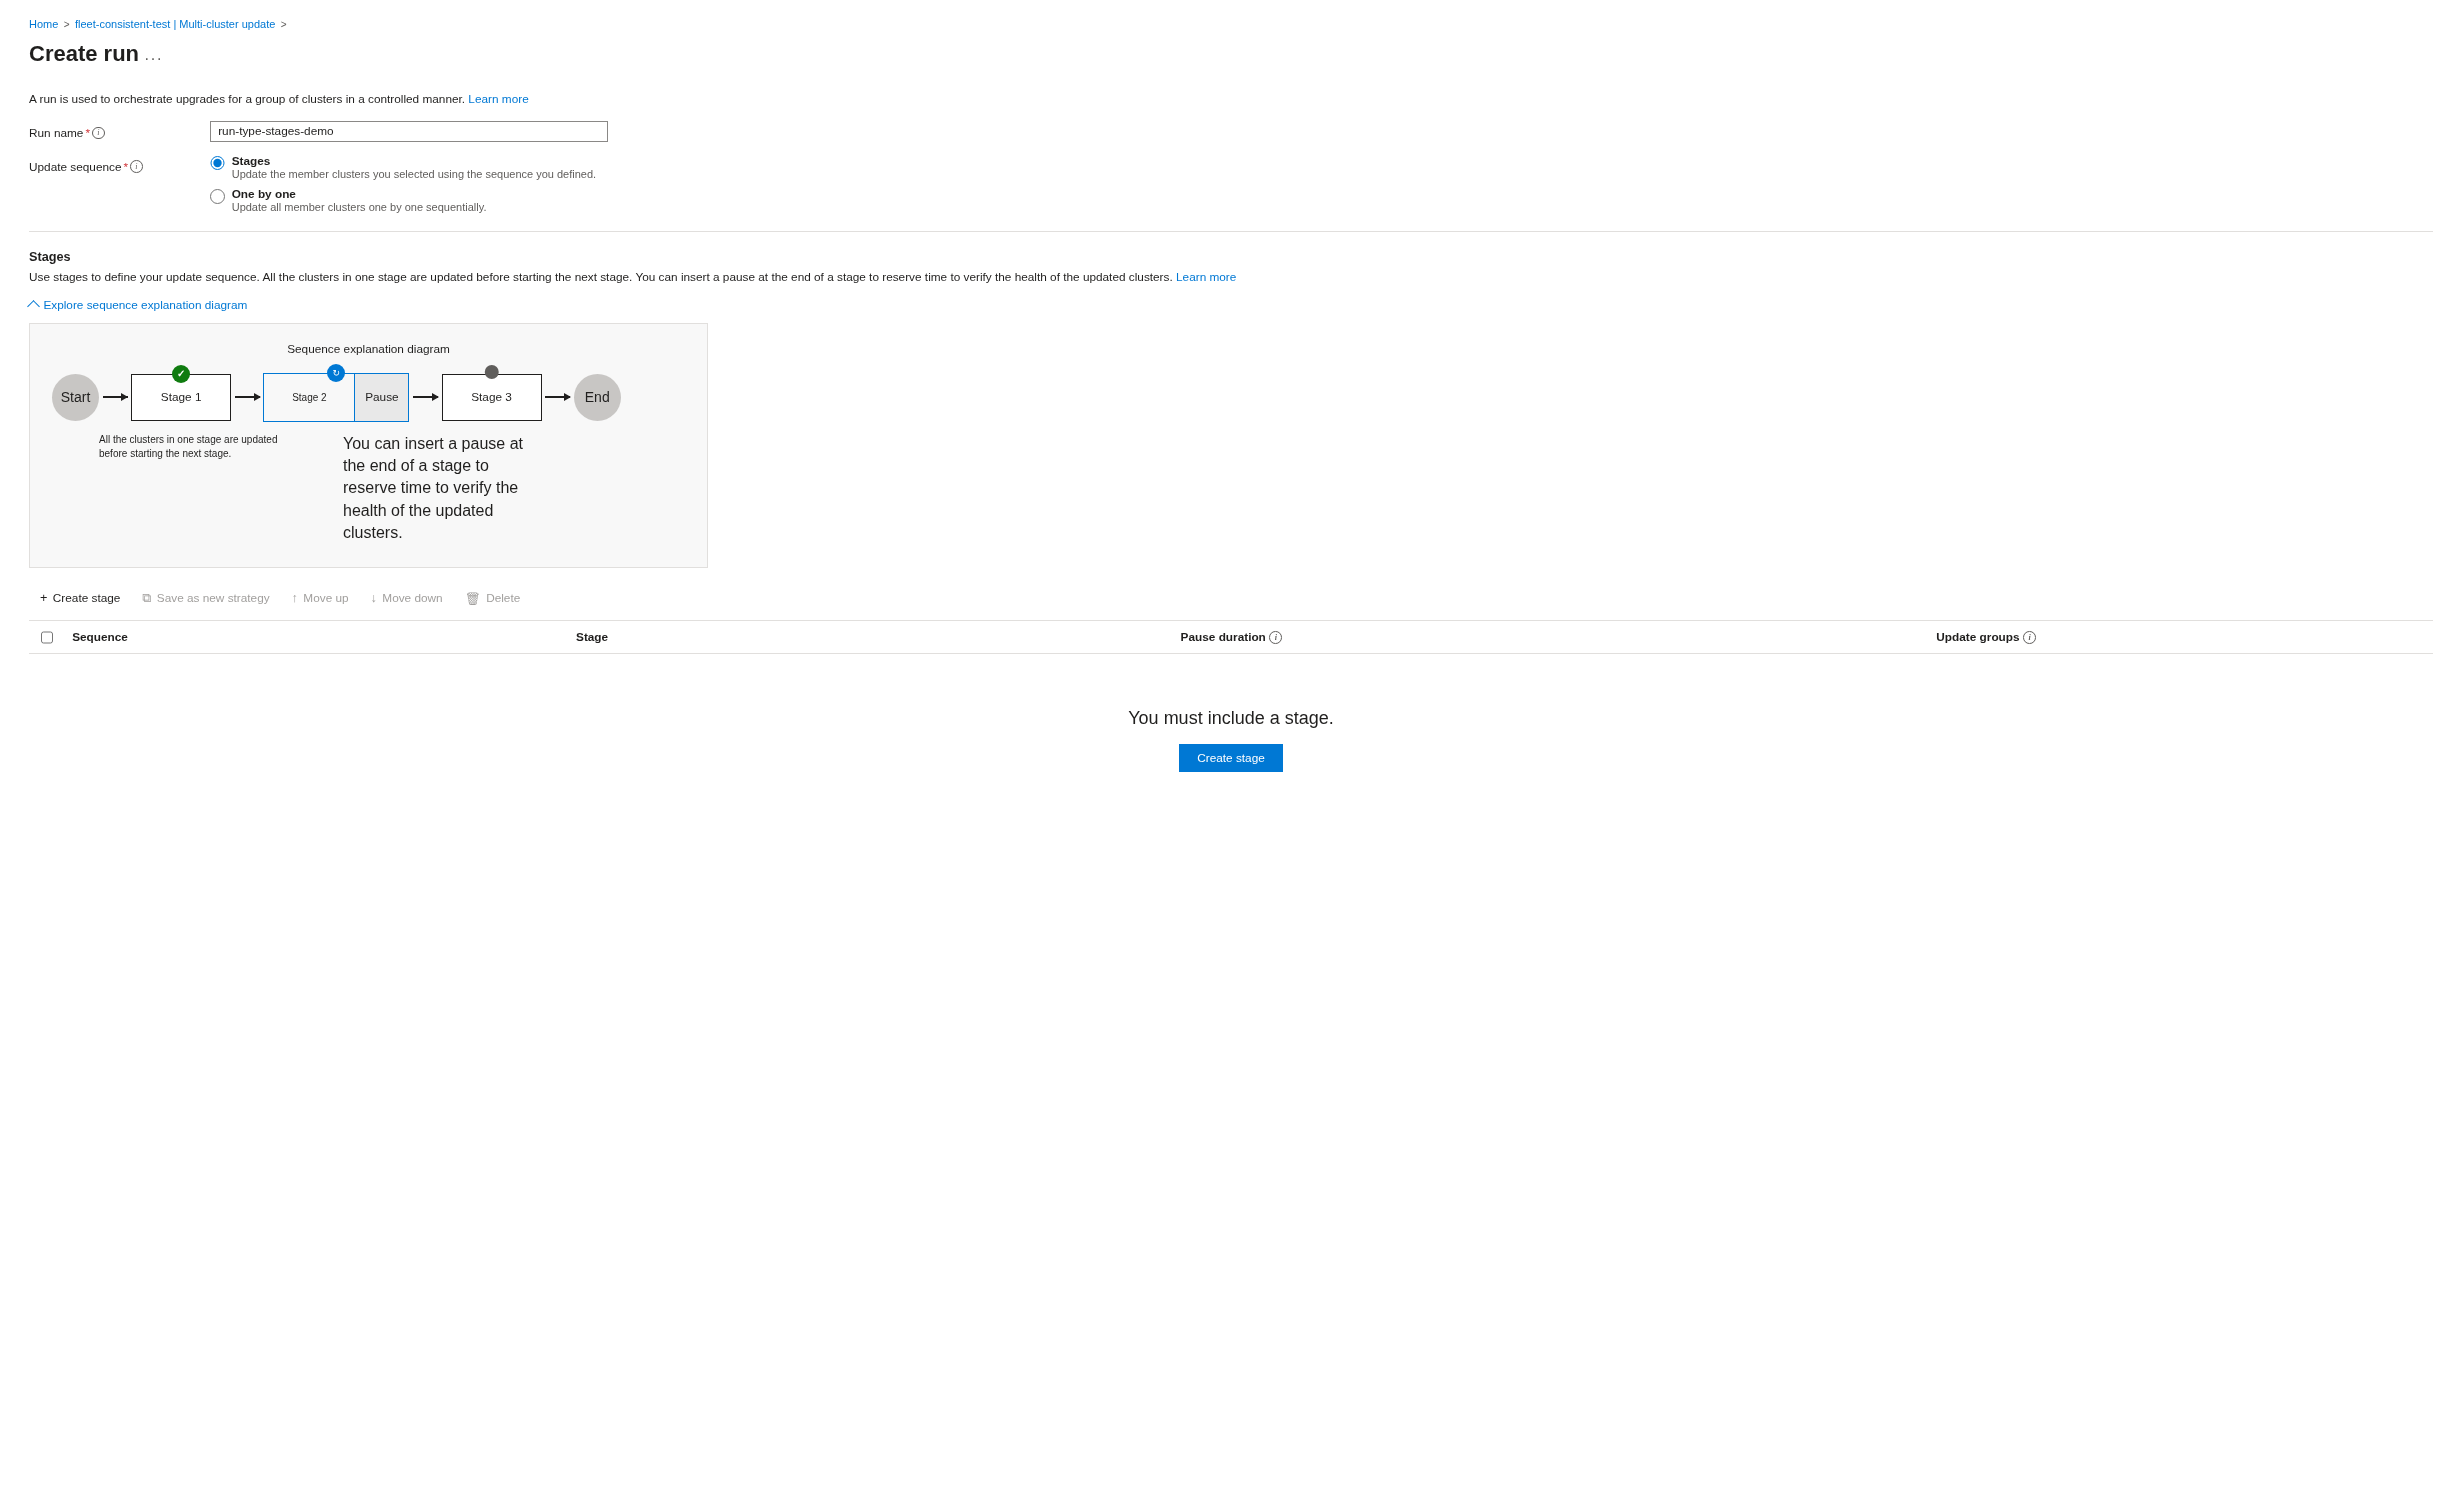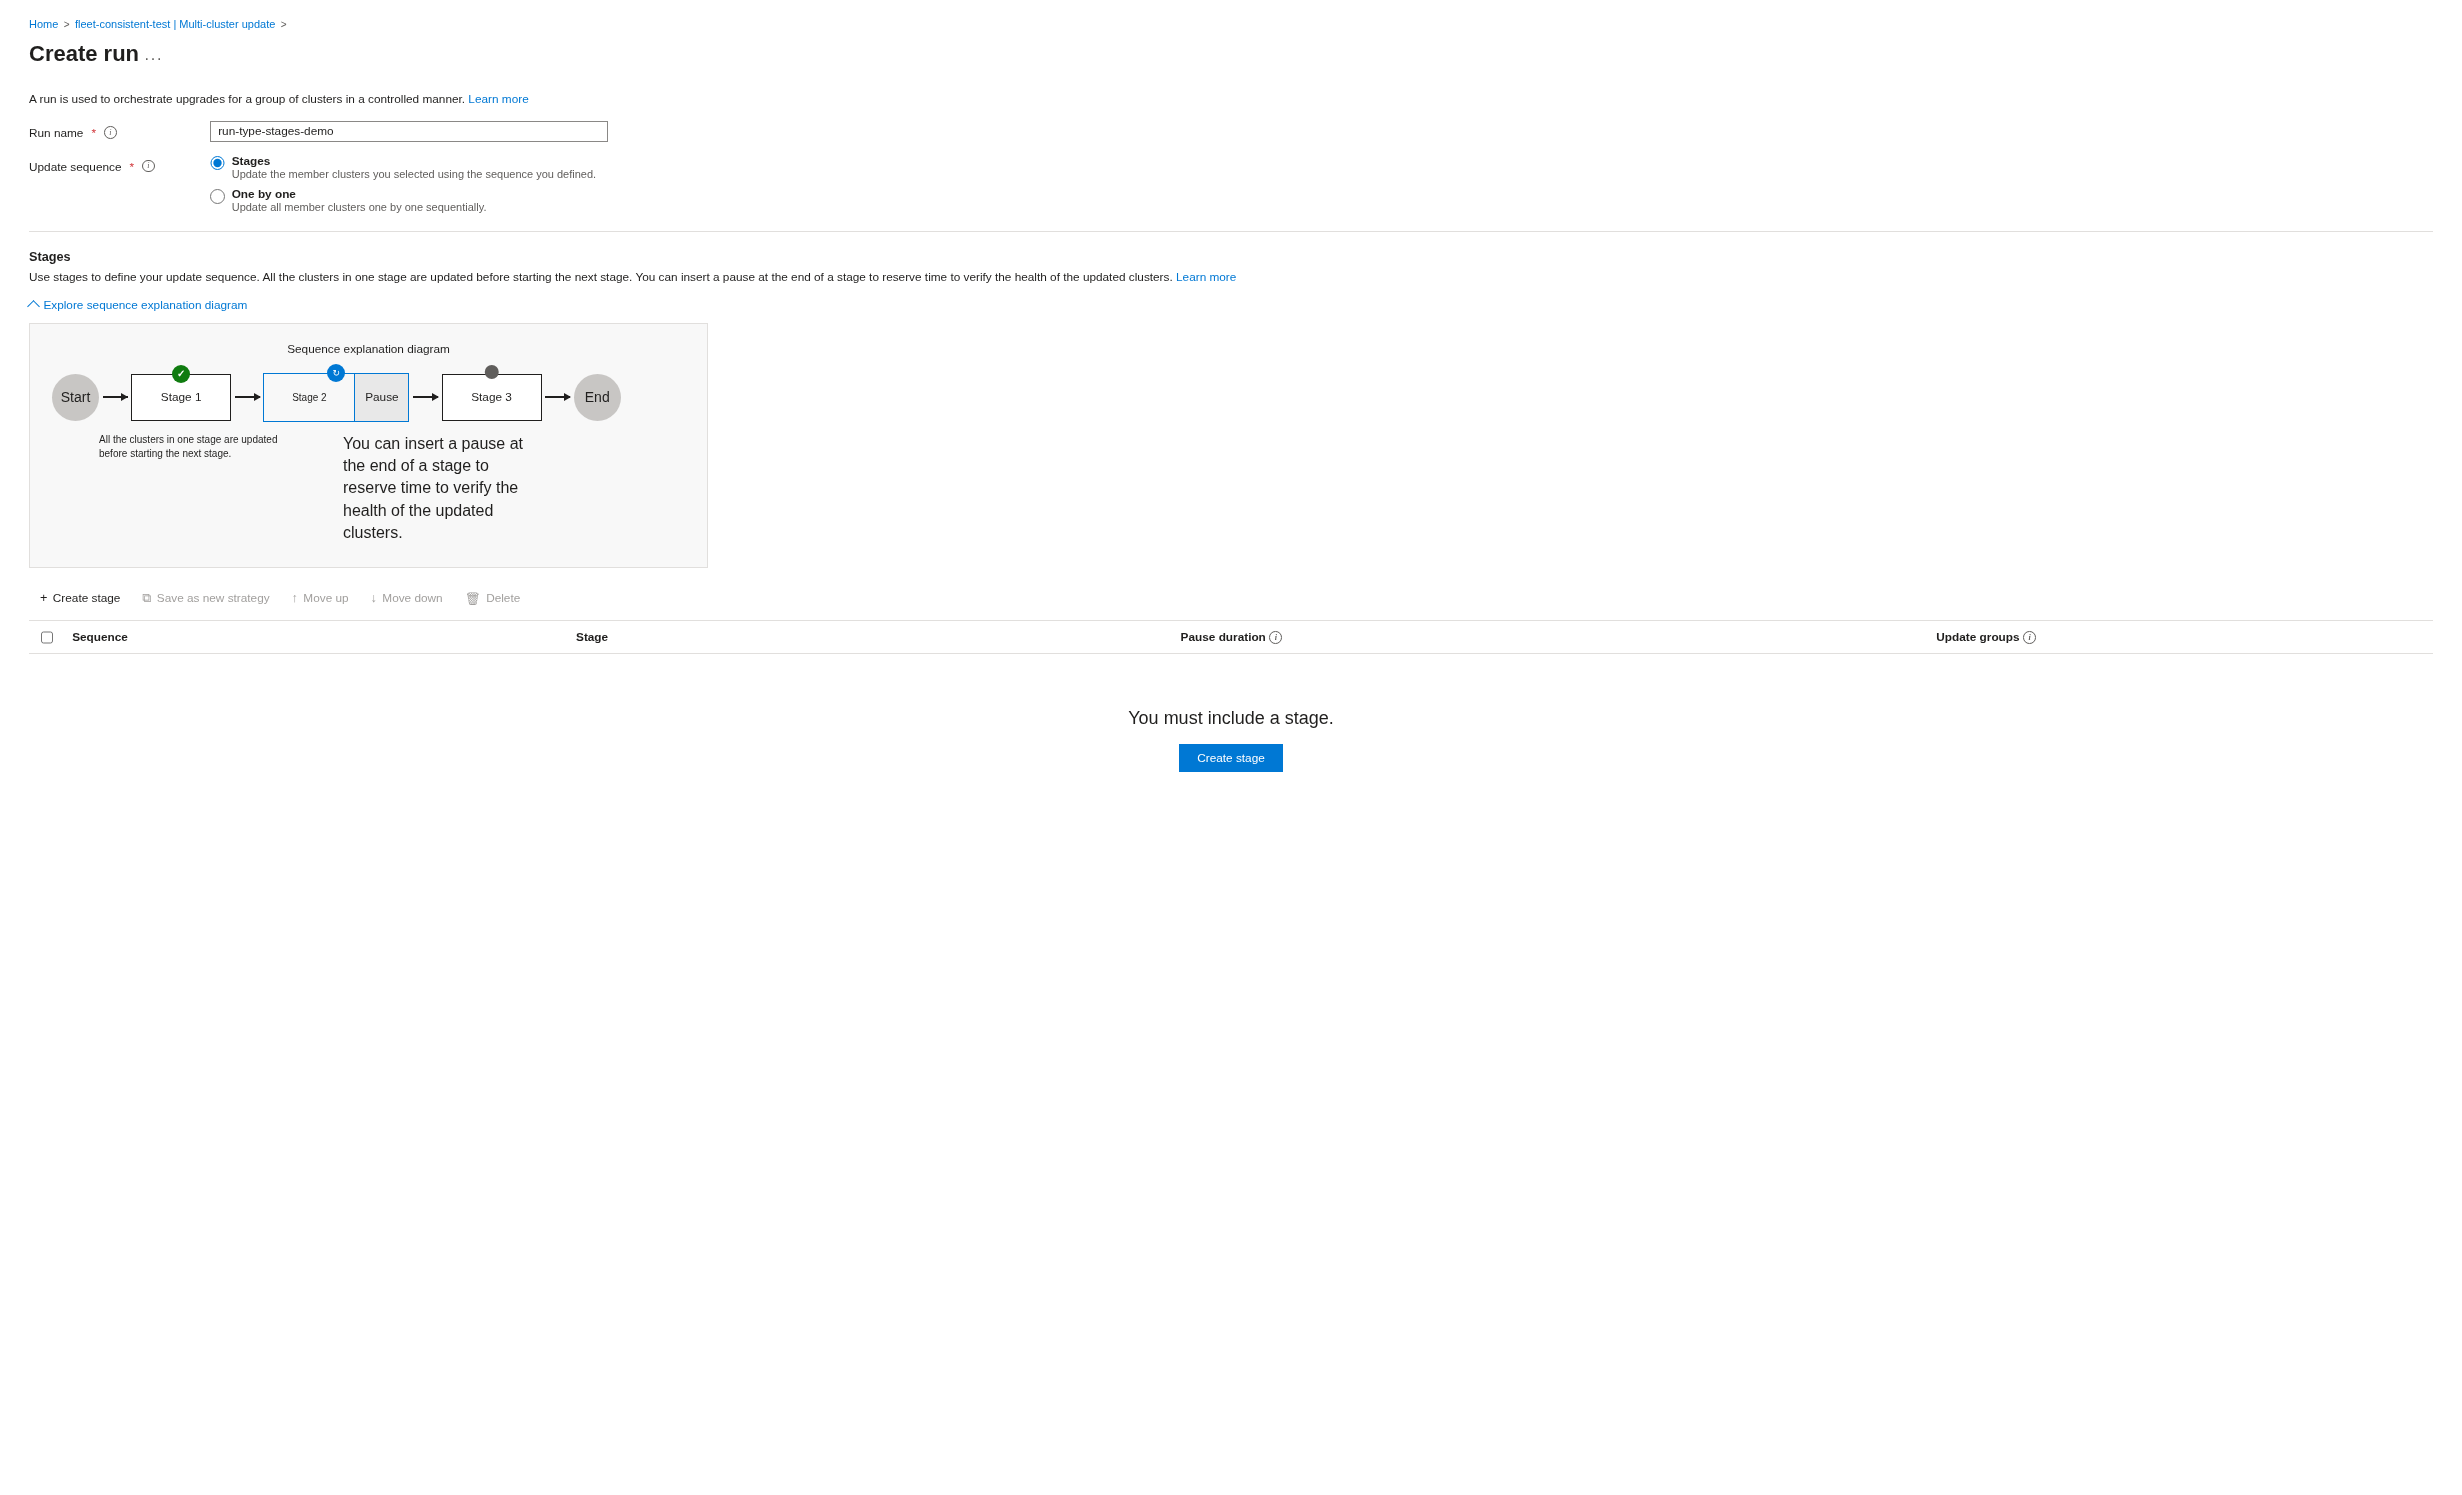--- a/index.html
+++ b/index.html
@@ -66,21 +66,22 @@
       display: flex;
       align-items: flex-start;
       margin-bottom: 12.7px;
     }
     .form-label {
       font-size: 11.8px;
       width: 181px;
       min-width: 181px;
       padding-top: 5.4px;
       display: flex;
-      gap: 8px;
+      align-items: center;
+      gap: 2px;
     }
     .form-label .required { color: #d13438; }
     .info-icon {
       display: inline-flex;
       align-items: center;
       justify-content: center;
       width: 12.7px;
       height: 12.7px;
       border: 0.9px solid #605e5c;
       border-radius: 50%;

